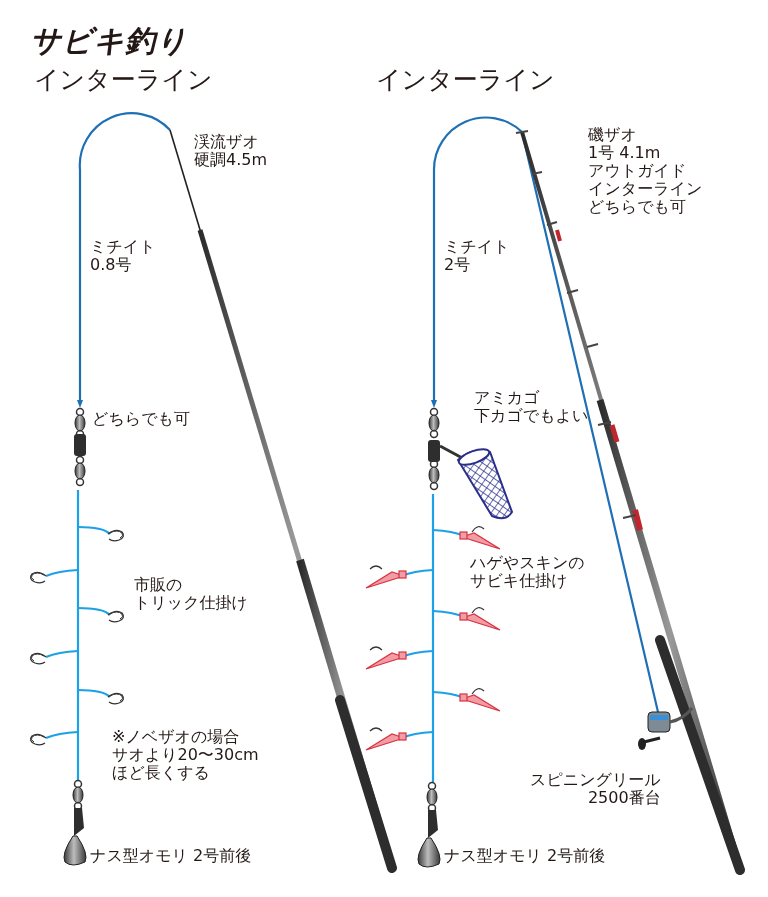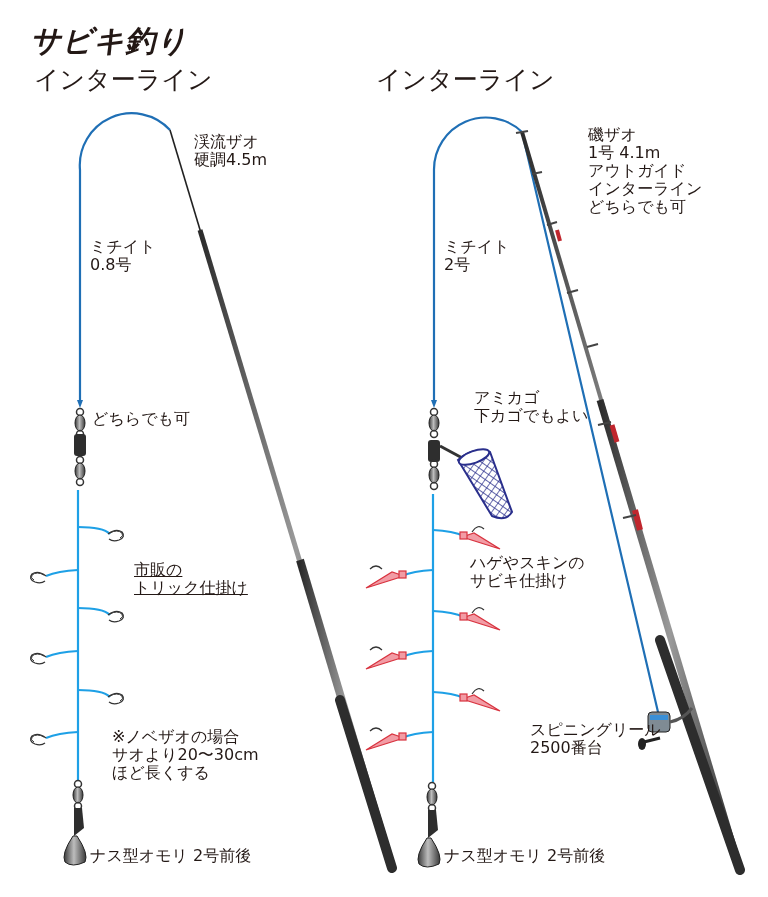--- a/index.html
+++ b/index.html
@@ -139,34 +139,34 @@
 </svg>
 
 <div class="txt title" style="left:30px; top:24px;font-style:italic;">サビキ釣り</div>
 
 <div class="txt subtitle" style="left:34px; top:66px;">インターライン</div>
 <div class="txt label" style="left:194px; top:133px;">渓流ザオ
 硬調4.5m</div>
 <div class="txt label" style="left:90px; top:238px;">ミチイト
 0.8号</div>
 <div class="txt label" style="left:92px; top:410px;">どちらでも可</div>
-<div class="txt label" style="left:134px; top:561px;text-decoration:underline;">市販の
+<div class="txt label" style="left:134px; top:576px;">市販の
 トリック仕掛け</div>
 <div class="txt label" style="left:112px; top:728px;">※ノベザオの場合
 サオより20〜30cm
 ほど長くする</div>
 <div class="txt label" style="left:90px; top:847px;">ナス型オモリ 2号前後</div>
 
 <div class="txt subtitle" style="left:376px; top:66px;">インターライン</div>
 <div class="txt label" style="left:588px; top:126px;">磯ザオ
 1号 4.1m
 アウトガイド
 インターライン
 どちらでも可</div>
 <div class="txt label" style="left:444px; top:238px;">ミチイト
 2号</div>
 <div class="txt label" style="left:474px; top:389px;">アミカゴ
 下カゴでもよい</div>
 <div class="txt label" style="left:470px; top:554px;">ハゲやスキンの
 サビキ仕掛け</div>
-<div class="txt label" style="left:530px; top:721px; ">スピニングリール
+<div class="txt label" style="left:530px; top:771px; text-align:right;">スピニングリール
 2500番台</div>
 <div class="txt label" style="left:444px; top:847px;">ナス型オモリ 2号前後</div>
 
 </body></html>

